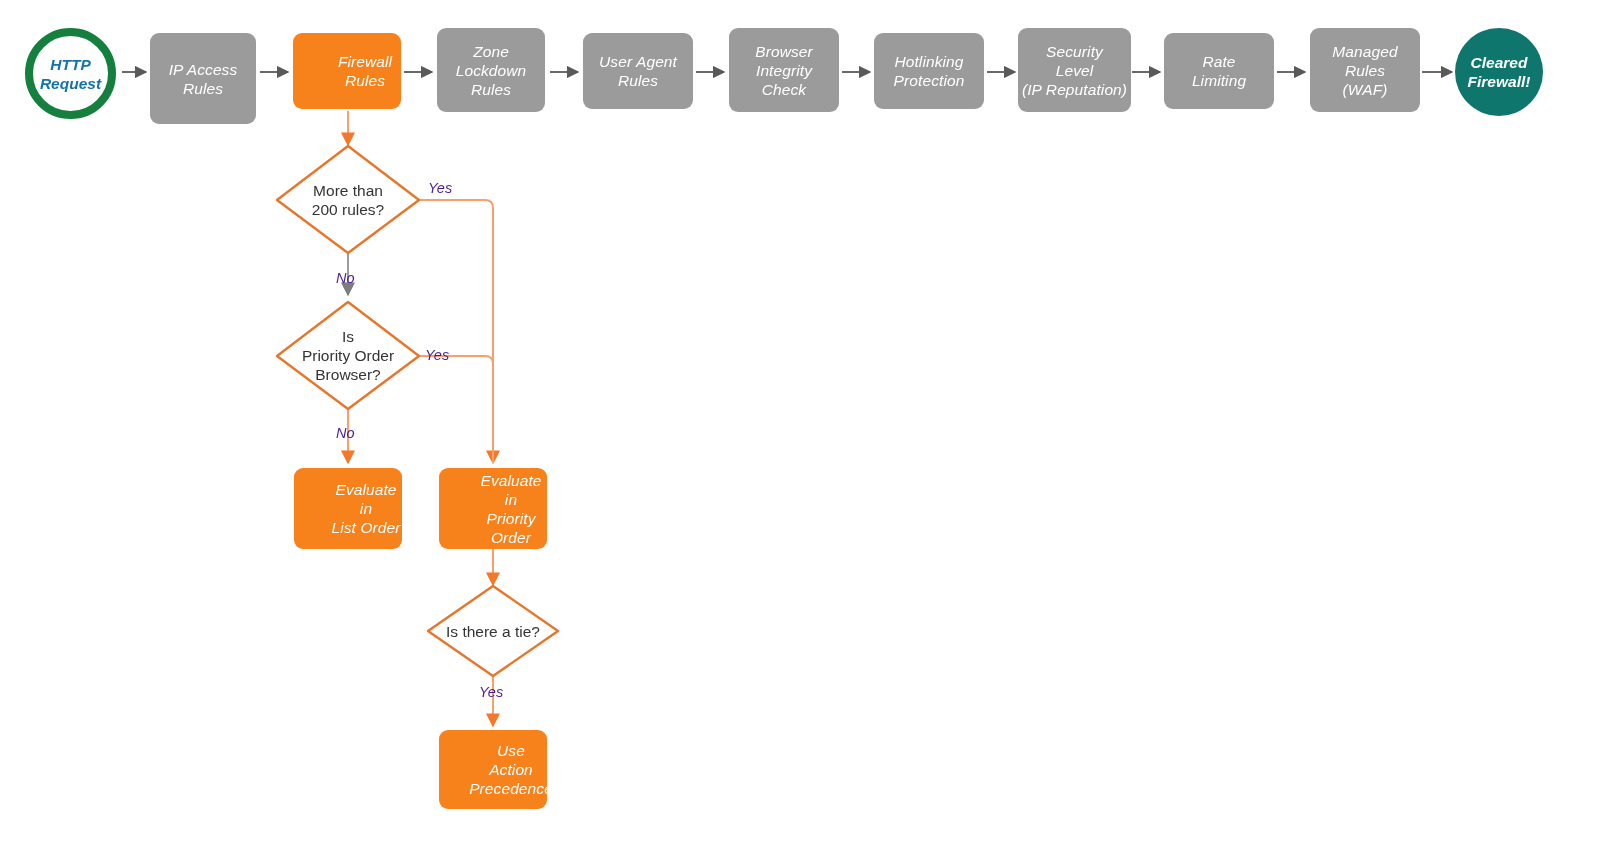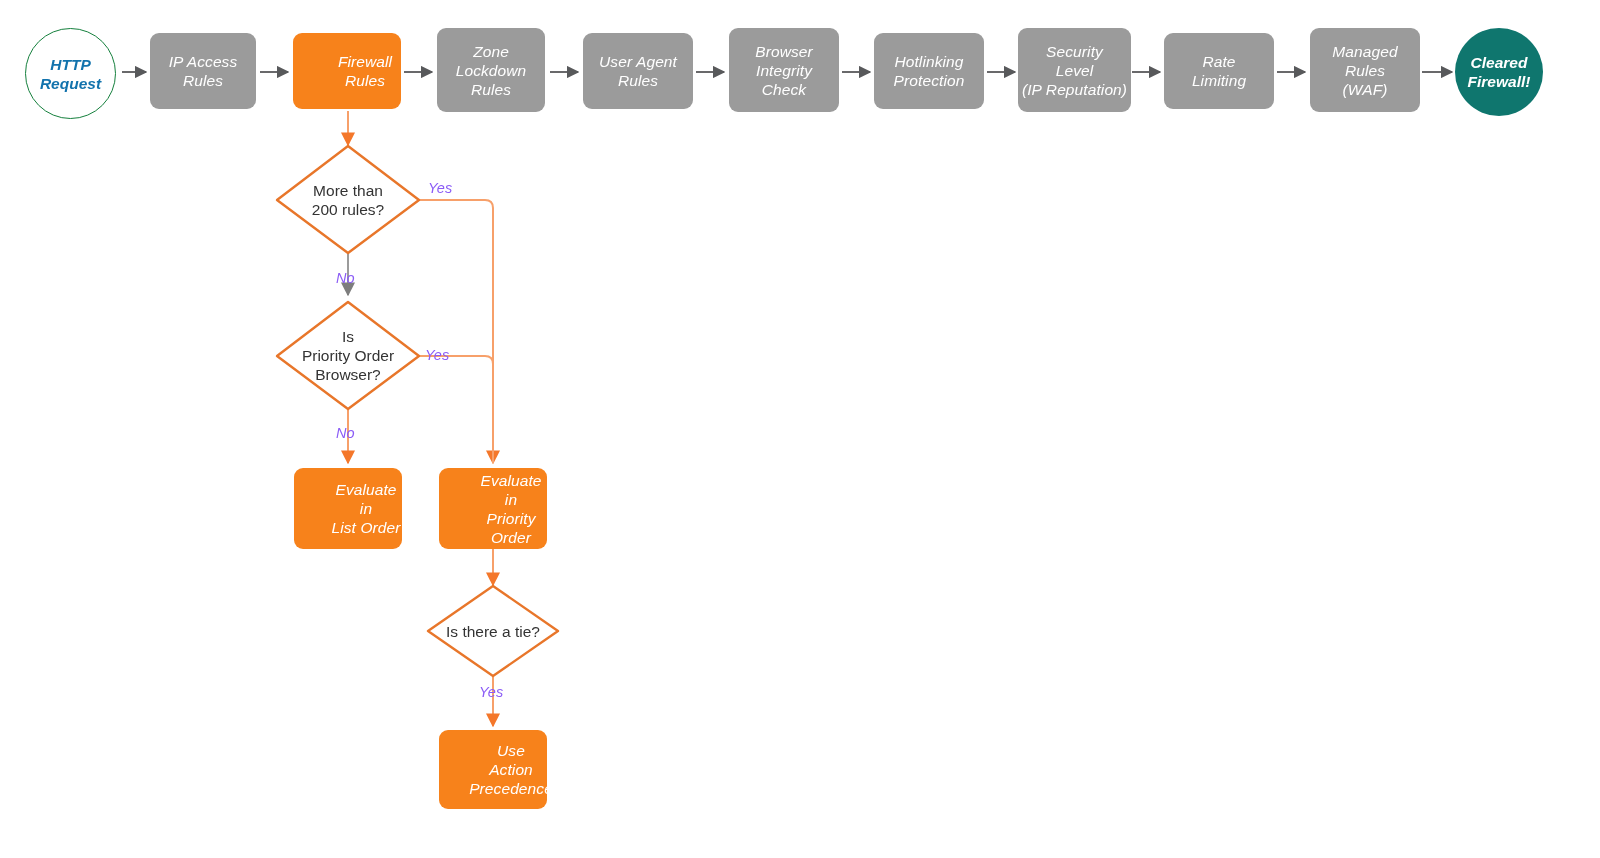--- a/index.html
+++ b/index.html
@@ -51,21 +51,21 @@
 
   .terminator {
     border-radius: 50%;
     font-weight: bold;
     font-style: italic;
     font-size: 15.5px;
     line-height: 19px;
   }
   .terminator.hollow {
     background: #ffffff;
-    border: 1px solid #15803d;
+    border: 8px solid #15803d;
     color: #1273ad;
   }
   .terminator.filled {
     background: #0f766e;
     color: #ffffff;
   }
 
   
   .diamond {
     position: absolute;
@@ -82,21 +82,21 @@
     color: #333333;
     font-size: 15.5px;
     line-height: 19px;
   }
 
   
   .edge-label {
     position: absolute;
     font-style: italic;
     font-size: 14.5px;
-    color: #8b5cf6;
+    color: #4c1d95;
     white-space: nowrap;
   }
 </style>
 </head>
 <body>
 
 <div id="canvas">
 
   <svg id="svg-layer" viewBox="0 0 1600 858" xmlns="http://www.w3.org/2000/svg">
     <defs>
@@ -145,21 +145,21 @@
     </g>
   </svg>
 
   <div class="node terminator hollow" style="left:25px; top:28px; width:91px; height:91px;">
     <span>
       <span>HTTP</span><br>
       <span>Request</span>
     </span>
   </div>
 
-  <div class="node proc gray" style="left:150px; top:33px; width:106px; height:76px;">
+  <div class="node proc gray" style="left:150px; top:33px; width:106px; height:91px;">
     <span>
       <span>IP Access</span><br>
       <span>Rules</span>
     </span>
   </div>
 
   <div class="node proc orange" style="left:293px; top:33px; width:108px; height:76px;">
     <span>
       <span>Firewall</span><br>
       <span>Rules</span>

